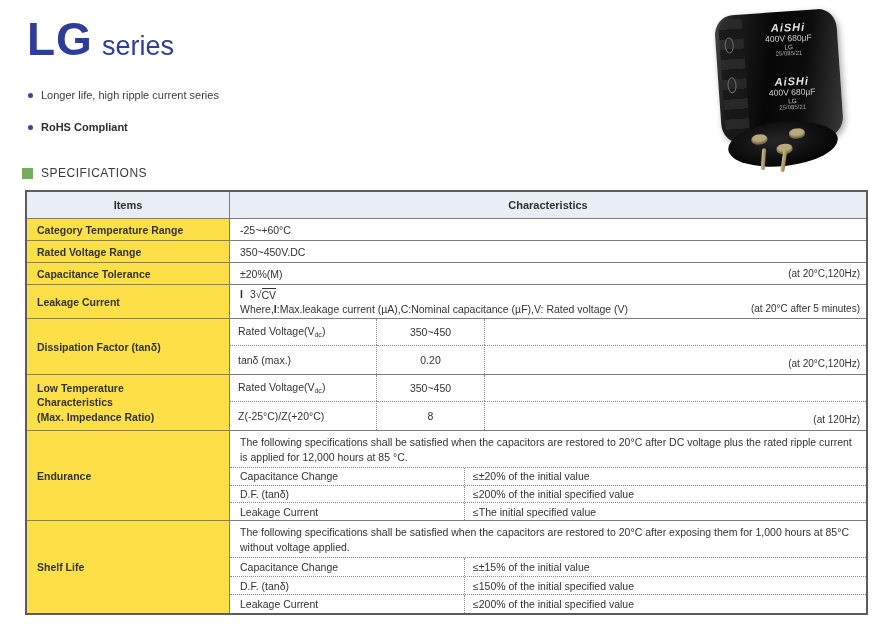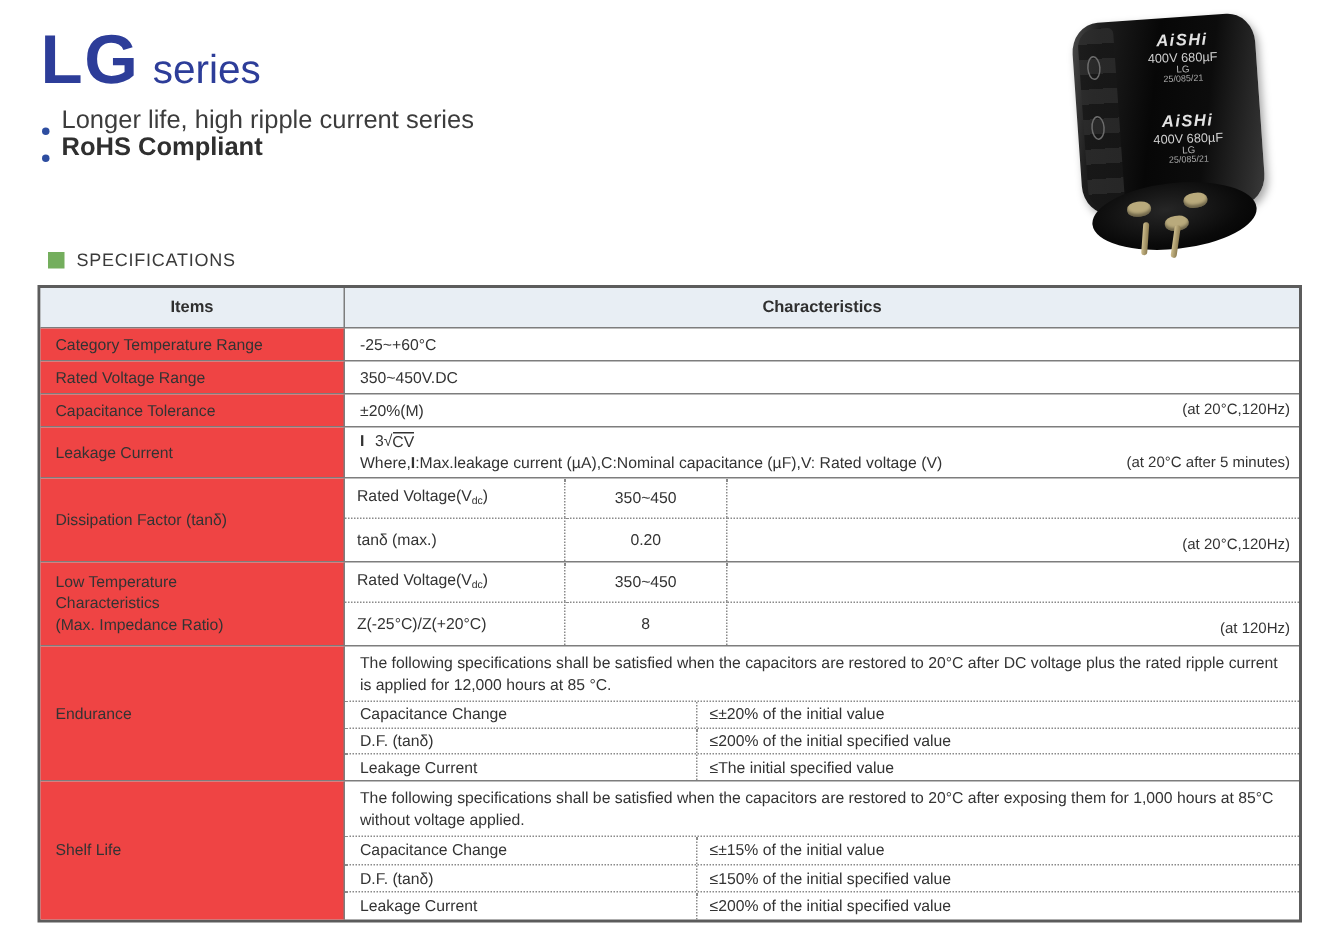--- a/index.html
+++ b/index.html
@@ -9,26 +9,26 @@
     font-family:"Liberation Sans", sans-serif; color:#3a3a3a; overflow:hidden;
   }
 
   
   .title-block { position:absolute; left:27px; top:16px; display:flex; align-items:baseline; gap:9px; }
   .series-name   { font-size:46px; font-weight:bold; color:#2d3d99; letter-spacing:1px; line-height:1; }
   .series-suffix { font-size:27px; color:#2d3d99; line-height:1; }
 
   
   .features { position:absolute; left:28px; top:72px; list-style:none; }
-  .feature { display:flex; align-items:flex-end; gap:8px; height:18px; font-size:17px; color:#3c3c3c; }
+  .feature { display:flex; align-items:center; gap:8px; height:18px; font-size:11px; color:#3c3c3c;margin-top:14px; }
   .feature .dot { width:5px; height:5px; border-radius:50%; background:#2d4da0; flex:0 0 auto; }
   .feature.bold { font-weight:bold; color:#2f2f2f; }
 
   
-  .spec-heading { position:absolute; left:32px; top:166px; display:flex; align-items:center; gap:8px; }
+  .spec-heading { position:absolute; left:22px; top:166px; display:flex; align-items:center; gap:8px; }
   .spec-square  { width:11px; height:11px; background:#74ae5d; }
   .spec-text    { font-size:12px; color:#3a3a3a; letter-spacing:0.5px; }
 
   
   .cap-photo { position:absolute; left:692px; top:4px; width:170px; height:162px; }
   .cap-body {
     position:absolute; left:26px; top:8px; width:122px; height:128px;
     background:linear-gradient(100deg,#4c4c4c 0%, #1e1e1e 14%, #070707 42%, #0c0c0c 68%, #2e2e2e 92%, #3c3c3c 100%);
     border-radius:18px / 20px; transform:rotate(-4deg);
     box-shadow:2px 3px 6px rgba(0,0,0,0.35);
@@ -61,21 +61,21 @@
   
   .spec-table {
     position:absolute; left:25px; top:190px; width:843px;
     border:2px solid #5c5c5c; background:#ffffff;
     font-size:10.5px; color:#333;
   }
   .trow { display:flex; border-top:1px solid #7d7d7d; }
   .trow.first { border-top:none; }
   .ic {  
     width:203px; flex:0 0 203px; border-right:1px solid #7d7d7d;
-    background:#ef4444; display:flex; align-items:center; padding-left:10px;
+    background:#fde047; display:flex; align-items:center; padding-left:10px;font-weight:bold;
   }
   .ic.ml { white-space:pre-line; line-height:1.35; }
   .cc { flex:1; display:flex; align-items:center; min-width:0; }
 
   .thead { background:#737373; }
   .thead .ic, .thead .cc { background:#e8eef4; justify-content:center; padding-left:0; font-weight:bold; font-size:11px; color:#2f2f2f; }
   .h26 { height:26px; } .h22 { height:22px; } .h34 { height:34px; }
   .h56 { height:56px; } .h90 { height:90px; } .h93 { height:93px; }
 
   .val { padding-left:10px; }

